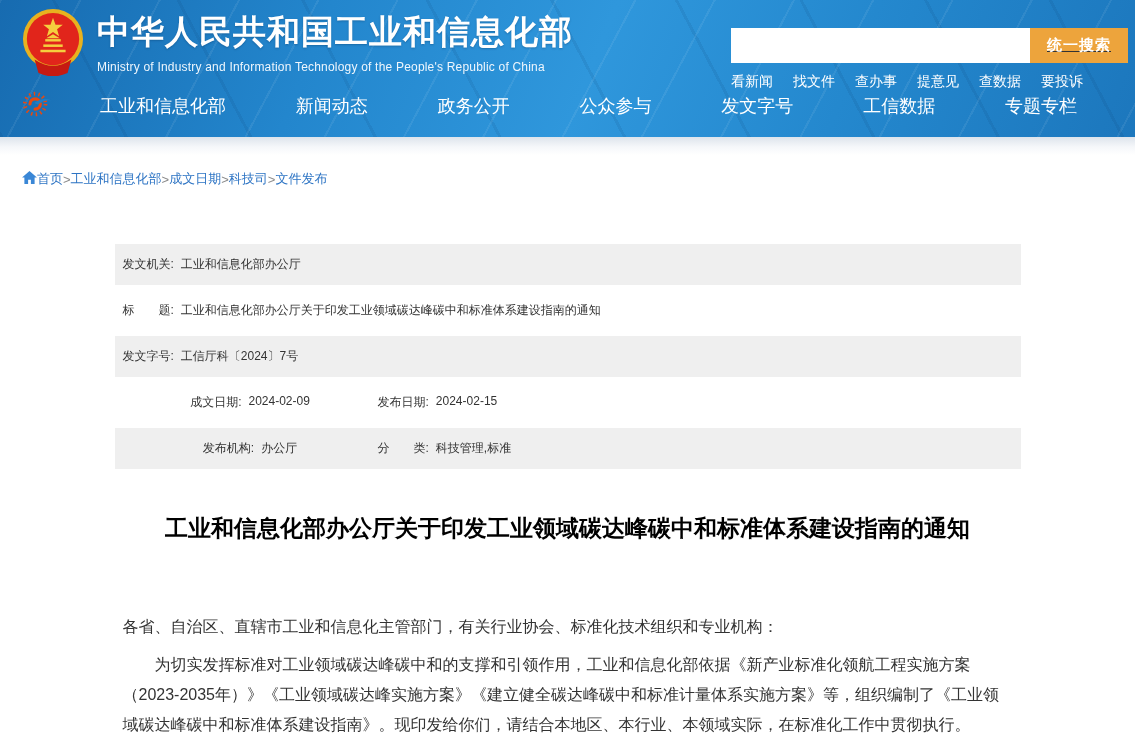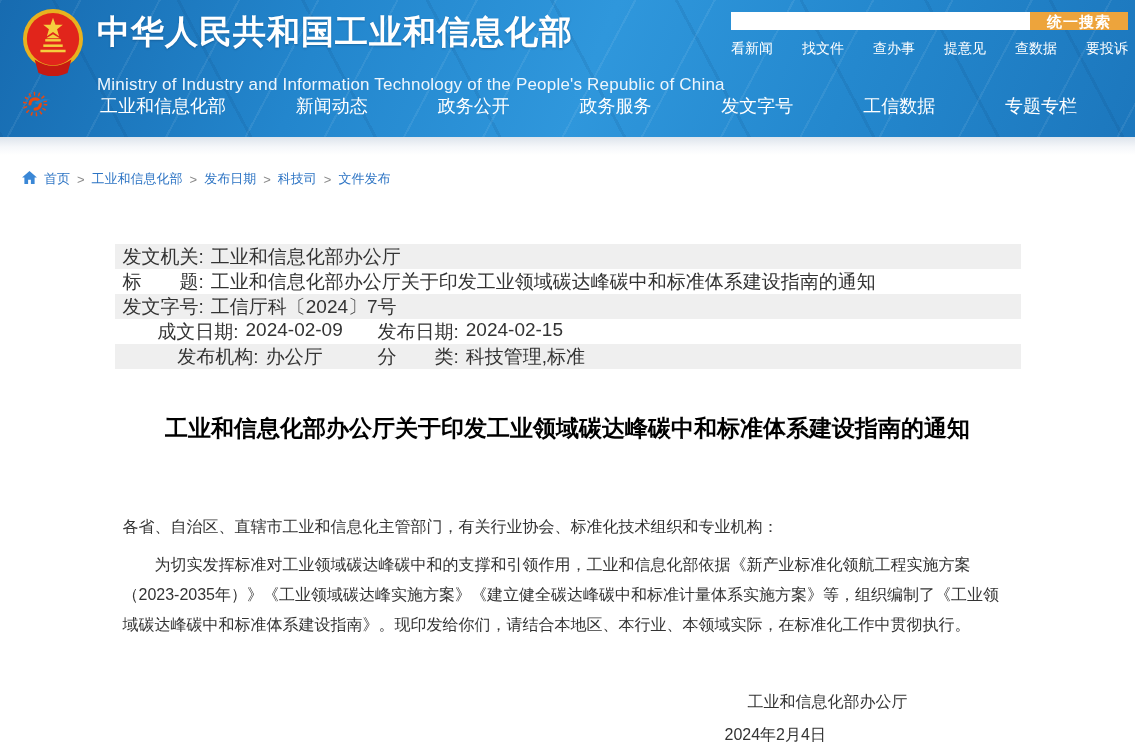--- a/index.html
+++ b/index.html
@@ -16,47 +16,47 @@
     height:137px;
     background:
       repeating-linear-gradient(118deg, rgba(255,255,255,.07) 0 2px, rgba(255,255,255,0) 2px 70px),
       repeating-linear-gradient(62deg, rgba(8,52,100,.10) 0 3px, rgba(0,0,0,0) 3px 110px),
       linear-gradient(112deg,#176bb0 0%,#2386cd 28%,#2f97dc 52%,#2488ce 74%,#1c77bd 100%);
   }
   .header-top { display:flex; justify-content:space-between; height:82px; padding:8px 7px 0 22px; }
   .brand { display:flex; align-items:flex-start; gap:13px; cursor:pointer; }
   .brand-zh { font-size:33px; font-weight:bold; color:#fff; letter-spacing:1px; margin-top:2px;
               text-shadow:0 1px 2px rgba(0,40,80,.3); white-space:nowrap; }
-  .brand-en { font-size:17px; color:#eef6fd; margin-top:20px; letter-spacing:.2px; white-space:nowrap; }
+  .brand-en { font-size:12px; color:#eef6fd; margin-top:5px; letter-spacing:.2px; white-space:nowrap; }
 
   .search-area { width:397px; flex:none; }
-  .search-row { display:flex; height:18px; margin-top:4px; }
+  .search-row { display:flex; height:35px; margin-top:20px;text-decoration:underline; }
   .search-input { flex:1; border:0; outline:0; padding:0 10px; font-size:14px; background:#fff; }
   .search-btn { width:98px; border:0; background:#eda43c; color:#fff; font-size:15px;
                 font-weight:bold; cursor:pointer; letter-spacing:1px; }
-  .quick-links { display:flex; gap:29px; margin-top:10px; font-size:14px; color:#fff; }
+  .quick-links { display:flex; gap:20px; margin-top:10px; font-size:14px; color:#fff; }
   .quick-links span { cursor:pointer; white-space:nowrap; }
 
   .main-nav { display:flex; align-items:center; height:48px; padding:0 30px 0 22px; }
   .nav-items { list-style:none; display:flex; flex:1; justify-content:space-between;
                margin:0 28px 0 48px; padding:0; }
   .nav-items li { color:#fff; font-size:18px; cursor:pointer; white-space:nowrap; }
 
   .header-fade { height:18px; background:linear-gradient(180deg,#dde4ec 0%,#f5f7fa 55%,#fff 100%); }
 
   
-  .breadcrumb { display:flex; align-items:center; gap:7px; padding:15px 0 0 22px; font-size:13px; }
+  .breadcrumb { display:flex; align-items:center; padding:15px 0 0 22px; font-size:13px; }
   .breadcrumb .crumb { color:#2d74c4; cursor:pointer; white-space:nowrap; }
   .breadcrumb .sep { color:#8a8a8a; }
 
   
   .doc-wrap { width:906px; margin:0 auto; }
   .meta-table { margin-top:56px; }
-  .meta-row { height:25px; display:flex; align-items:center;
-              padding-left:8px; font-size:19px; color:#333; }
+  .meta-row { height:41px; margin-bottom:5px; display:flex; align-items:center;
+              padding-left:8px; font-size:12px; color:#333; }
   .meta-row.gray { background:#efefef; }
   .meta-label { white-space:pre; margin-right:7px; }
   .meta-pair { display:flex;justify-content:center; }
   .meta-pair.first { width:255px; flex:none; }
 
   .doc-title { font-size:23px; font-weight:bold; color:#000; text-align:center; margin:44px 0 0; }
 
   .doc-body { margin-top:68px; font-size:16px; line-height:30px; color:#333; }
   .doc-body p { margin:8px; }
   .doc-body p.indent { text-indent:2em; }
@@ -110,40 +110,40 @@
       <svg width="30" height="30" viewBox="0 0 32 32" aria-hidden="true">
         <circle cx="14" cy="16" r="11" fill="none" stroke="#e8490f" stroke-width="4" stroke-dasharray="1.6 3.4"></circle>
         <path d="M8.5 16 a5.5 5.5 0 1 1 5.5 5.5" stroke="#e8490f" stroke-width="3.4" fill="none" stroke-linecap="round"></path>
         <path d="M13 15 q9 -7 18 -3 q-8 -0.5 -14 4.5 z" fill="#1f7ec6"></path>
       </svg>
     </span>
     <ul class="nav-items">
       <li>工业和信息化部</li>
       <li>新闻动态</li>
       <li>政务公开</li>
-      <li>政务服务</li>
+      <li>公众参与</li>
       <li>发文字号</li>
       <li>工信数据</li>
       <li>专题专栏</li>
     </ul>
   </nav>
 </header>
 <div class="header-fade"></div>
 
 <div class="breadcrumb">
   <span>
     <svg width="15" height="13" viewBox="0 0 16 14" aria-hidden="true">
       <path d="M8 0 L16 7 H13.5 V14 H9.5 V9.5 H6.5 V14 H2.5 V7 H0 Z" fill="#3a87d6"></path>
     </svg>
   </span>
   <span class="crumb">首页</span>
   <span class="sep">&gt;</span>
   <span class="crumb">工业和信息化部</span>
   <span class="sep">&gt;</span>
-  <span class="crumb">发布日期</span>
+  <span class="crumb">成文日期</span>
   <span class="sep">&gt;</span>
   <span class="crumb">科技司</span>
   <span class="sep">&gt;</span>
   <span class="crumb">文件发布</span>
 </div>
 
 <main class="doc-wrap">
 
   <div class="meta-table">
     <div class="meta-row gray">

